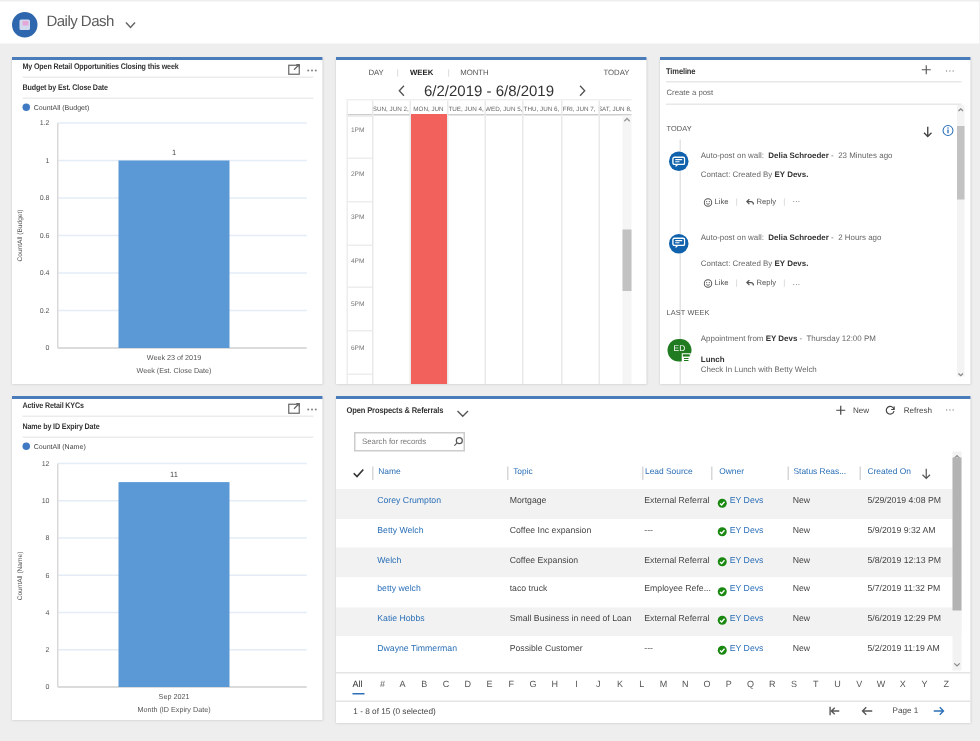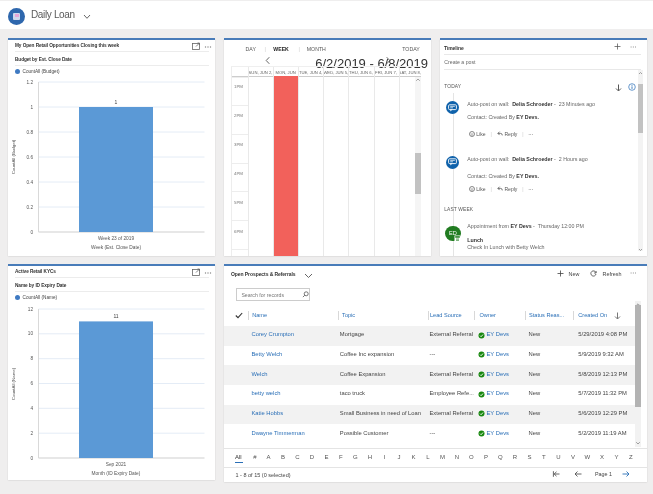--- a/index.html
+++ b/index.html
@@ -36,21 +36,21 @@
 .gcb { position:absolute; top:5.2px; font-size:5.8px; color:#2a6fb7; white-space:nowrap; }
 .az { position:absolute; top:187.8px; font-size:6px; color:#555; }
 </style>
 </head>
 <body>
 <div class="topbar">
   <div class="logo">
       <div class="g"></div>
       <div class="g2"></div>
     </div>
-  <span class="dtitle">Daily Loan</span>
+  <span class="dtitle">Daily Dash</span>
   <svg style="position:absolute;left:82.5px;top:13px" width="8" height="6" viewBox="0 0 8 6">
       <path d="M1 1 L4 4.3 L7 1" stroke="#666" stroke-width="1" fill="none"></path>
     </svg>
 </div>
 <div class="panel" id="pA" style="left:8px; top:38px; width:207px; height:218px;">
   <div class="ph">My Open Retail Opportunities Closing this week</div>
   <svg class="pico" style="left:184px" width="20" height="9" viewBox="0 0 20 9">
     <rect x="0.5" y="1.5" width="7" height="6" fill="none" stroke="#666" stroke-width="0.8"></rect>
     <path d="M4 4.5 L7.5 1 M5.5 1 h2 v2" stroke="#666" stroke-width="0.8" fill="none"></path>
     <g fill="#888">
@@ -135,21 +135,21 @@
 <div class="panel" id="pB" style="left:224px; top:38px; width:207px; height:218px; overflow:hidden;">
   <div class="cal-tab" style="left:21.6px;">DAY</div>
   <div class="cal-tab" style="left:40.5px; color:#ccc;">|</div>
   <div class="cal-tab" style="left:49.3px; font-weight:bold; color:#222;">WEEK</div>
   <div class="cal-tab" style="left:74.5px; color:#ccc;">|</div>
   <div class="cal-tab" style="left:82.8px;">MONTH</div>
   <div class="cal-tab" style="left:178.3px;">TODAY</div>
   <svg style="position:absolute; left:40px; top:16px;" width="8" height="9" viewBox="0 0 8 9">
       <path d="M5.3 1.2 L2.2 4.5 L5.3 7.8" stroke="#555" stroke-width="0.9" fill="none"></path>
     </svg>
-  <div style="position:absolute; left:0; top:16.2px; width:204px; text-align:right; font-size:13px; color:#333;">6/2/2019 - 6/8/2019</div>
+  <div style="position:absolute; left:0; top:16.2px; width:204px; text-align:center; font-size:10px; color:#333;">6/2/2019 - 6/8/2019</div>
   <svg style="position:absolute; left:160px; top:16px;" width="8" height="9" viewBox="0 0 8 9">
       <path d="M2.7 1.2 L5.8 4.5 L2.7 7.8" stroke="#555" stroke-width="0.9" fill="none"></path>
     </svg>
   <div class="cal-day" style="left:24.0px; width:25.1px;">SUN, JUN 2,</div>
   <div class="cal-day" style="left:49.1px; width:25.1px;">MON, JUN</div>
   <div class="cal-day" style="left:74.2px; width:25.1px;">TUE, JUN 4,</div>
   <div class="cal-day" style="left:99.3px; width:25.1px;">WED, JUN 5,</div>
   <div class="cal-day" style="left:124.4px; width:25.1px;">THU, JUN 6,</div>
   <div class="cal-day" style="left:149.5px; width:25.1px;">FRI, JUN 7,</div>
   <div class="cal-day" style="left:174.6px; width:22.4px;">SAT, JUN 8,</div>

